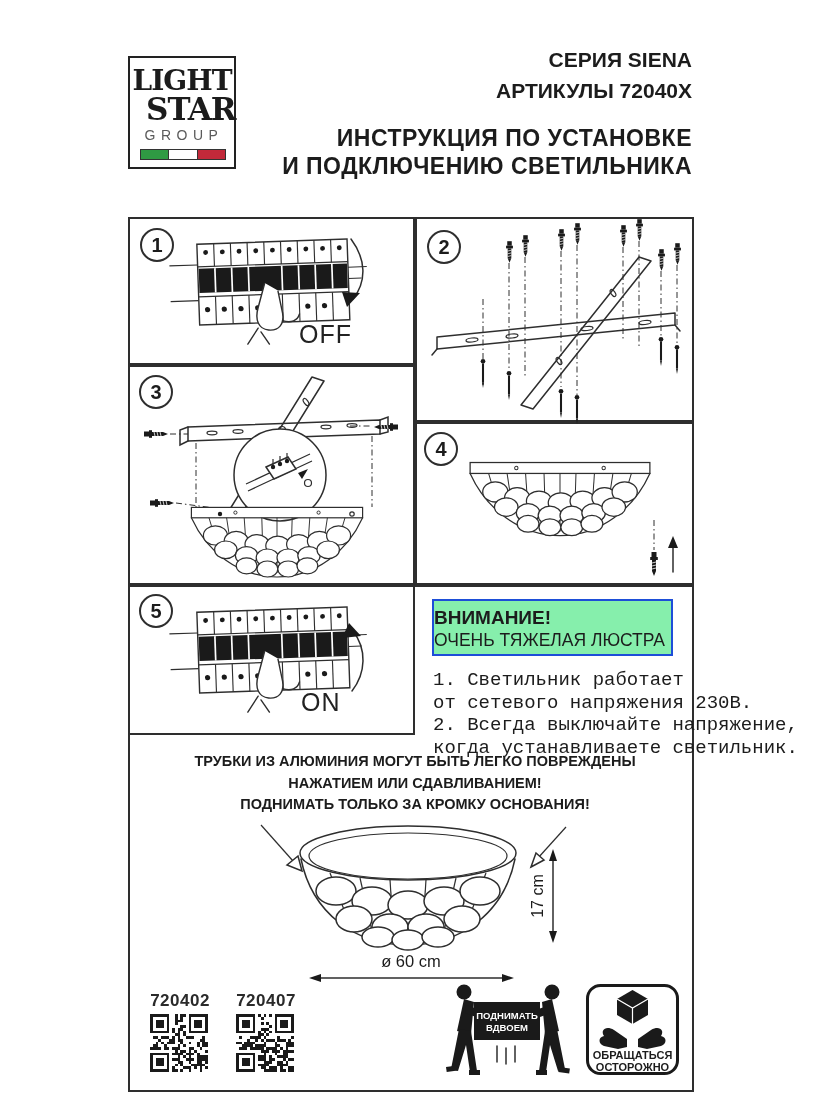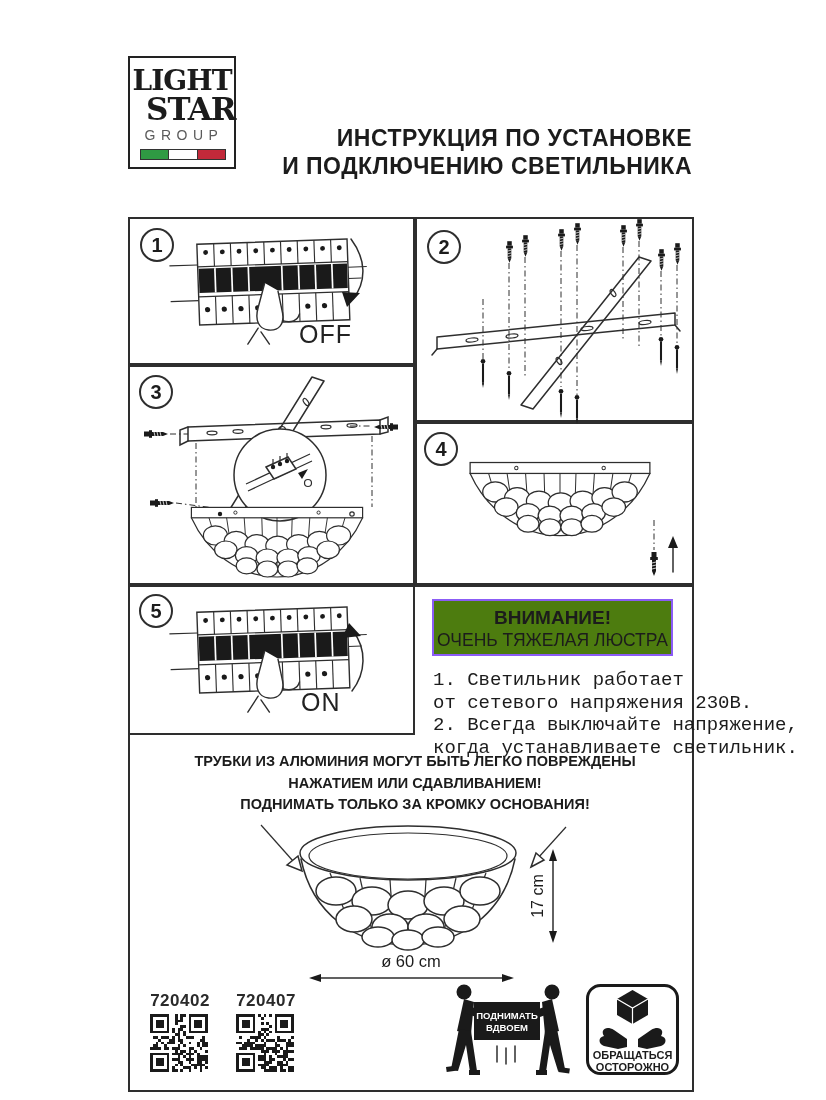--- a/index.html
+++ b/index.html
@@ -21,22 +21,22 @@
   .logo-w1{font-family:"DejaVu Serif",serif;font-weight:bold;font-size:28px;line-height:28px;margin-top:9px;letter-spacing:-1px;}
   .logo-w2{font-family:"DejaVu Serif",serif;font-weight:bold;font-size:31px;line-height:29px;letter-spacing:-1px;padding-left:16px;}
   .logo-w3{font-size:14px;letter-spacing:5.5px;color:#5a5a5a;margin-top:3px;margin-left:4px;}
   .flagbar{position:absolute;left:10px;bottom:7px;right:8px;height:9px;border:1px solid #333;display:flex;}
   .flagbar div{flex:1;}
   .hdrA{position:absolute;right:133px;top:44px;text-align:right;font-weight:bold;
         font-size:21px;line-height:31px;letter-spacing:0px;}
   .hdrB{position:absolute;right:133px;top:124px;text-align:right;font-weight:bold;
         font-size:23px;line-height:28px;letter-spacing:0.5px;}
   .steplabel{position:absolute;font-size:25px;letter-spacing:1px;color:#222;}
-  .attn-box{position:absolute;left:432px;top:599px;width:241px;height:57px;border:2px solid #8b5cf6;
-            box-sizing:border-box;text-align:center;background:#4d7c0f;}
+  .attn-box{position:absolute;left:432px;top:599px;width:241px;height:57px;border:2px solid #1d4ed8;
+            box-sizing:border-box;background:#86efac;}
   .attn-t1{font-size:19px;font-weight:bold;margin-top:6px;line-height:22px;}
   .attn-t2{font-size:17.5px;line-height:22px;}
   .notes{position:absolute;left:433px;top:669px;font-size:19px;line-height:22.5px;font-family:Liberation Mono, monospace;}
   .warn{position:absolute;left:132px;top:751px;width:566px;text-align:center;
         font-weight:bold;font-size:14.5px;line-height:21.5px;}
   .qrlabel{position:absolute;width:60px;text-align:center;font-weight:bold;font-size:17px;
            letter-spacing:0.5px;top:991px;color:#2a2a2a;}
   .caretext{font-weight:bold;}
 </style>
 </head>
@@ -157,20 +157,24 @@
     <div class="logo-w1">LIGHT</div>
     <div class="logo-w2">STAR</div>
     <div class="logo-w3">GROUP</div>
     <div class="flagbar">
       <div style="background:#2f9a43;border-right:1px solid #333;"></div>
       <div style="background:#ffffff;border-right:1px solid #333;"></div>
       <div style="background:#c2293a;"></div>
     </div>
   </div>
 
+  <div class="hdrA">
+    <div>СЕРИЯ SIENA</div>
+    <div>АРТИКУЛЫ 72040X</div>
+  </div>
   <div class="hdrB">
     <div>ИНСТРУКЦИЯ ПО УСТАНОВКЕ</div>
     <div>И ПОДКЛЮЧЕНИЮ СВЕТИЛЬНИКА</div>
   </div>
 
   <div class="panel" style="left:128px;top:585px;width:566px;height:507px;"></div>
 
   <div class="panel" style="left:128px;top:217px;width:287px;height:148px;"></div>
   <div class="panel" style="left:415px;top:217px;width:279px;height:205px;"></div>
   <div class="panel" style="left:128px;top:365px;width:287px;height:220px;"></div>

